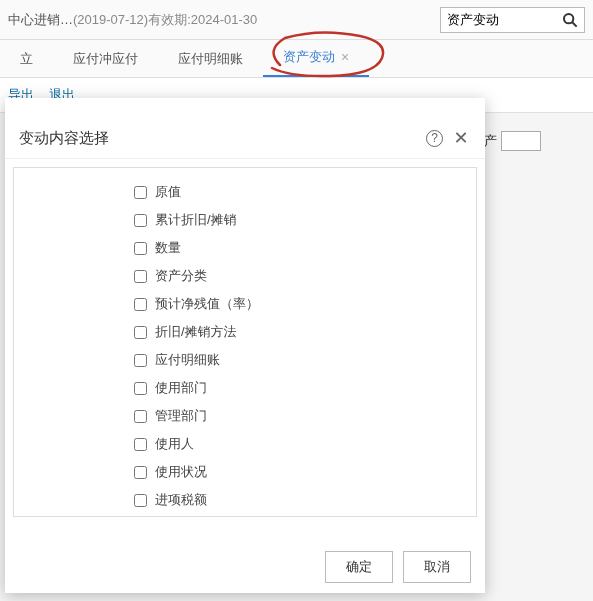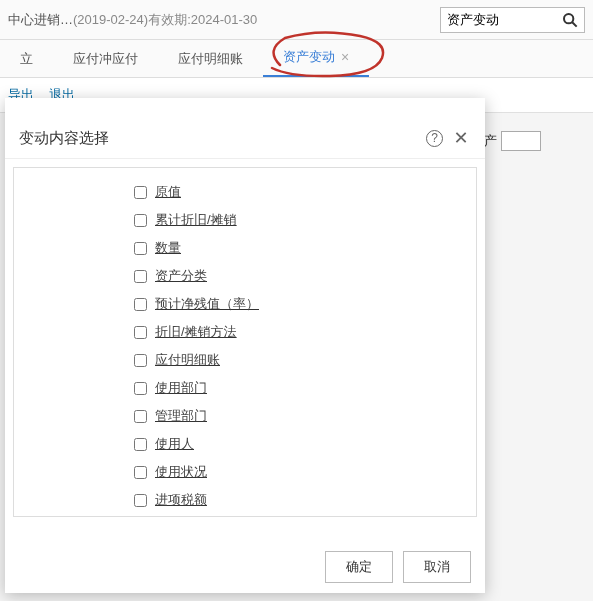--- a/index.html
+++ b/index.html
@@ -168,21 +168,20 @@
     .dialog-body {
       flex: 1;
       padding: 8px;
       overflow: hidden;
     }
     .list-container {
       border: 1px solid #ddd;
       height: 100%;
       overflow-y: scroll;
       padding: 10px 0 10px 120px;
-      text-decoration: underline;
     }
     .list-container::-webkit-scrollbar { width: 14px; }
     .list-container::-webkit-scrollbar-track { background: #f0f0f0; }
     .list-container::-webkit-scrollbar-thumb { background: #bfbfbf; border-radius: 2px; }
     
     .check-item {
       display: flex;
       align-items: center;
       gap: 8px;
       padding: 5px 0;
@@ -208,21 +207,21 @@
       cursor: pointer;
       color: #333;
       margin-top: 16px;
     }
   </style>
 </head>
 <body>
 
 <div class="top-header">
   <span>中心进销…</span>
-  <span class="muted">(2019-02-24)</span>
+  <span class="muted">(2019-07-12)</span>
   <span class="muted">有效期:2024-01-30</span>
   <div class="search-box">
     <input class="search-input" value="资产变动" style="">
     <svg class="search-icon" viewBox="0 0 24 24" fill="none" stroke="#333" stroke-width="3">
       <circle cx="10" cy="10" r="7"></circle>
         <line x1="15" y1="15" x2="22" y2="22"></line>
     </svg>
   </div>
 </div>
 

